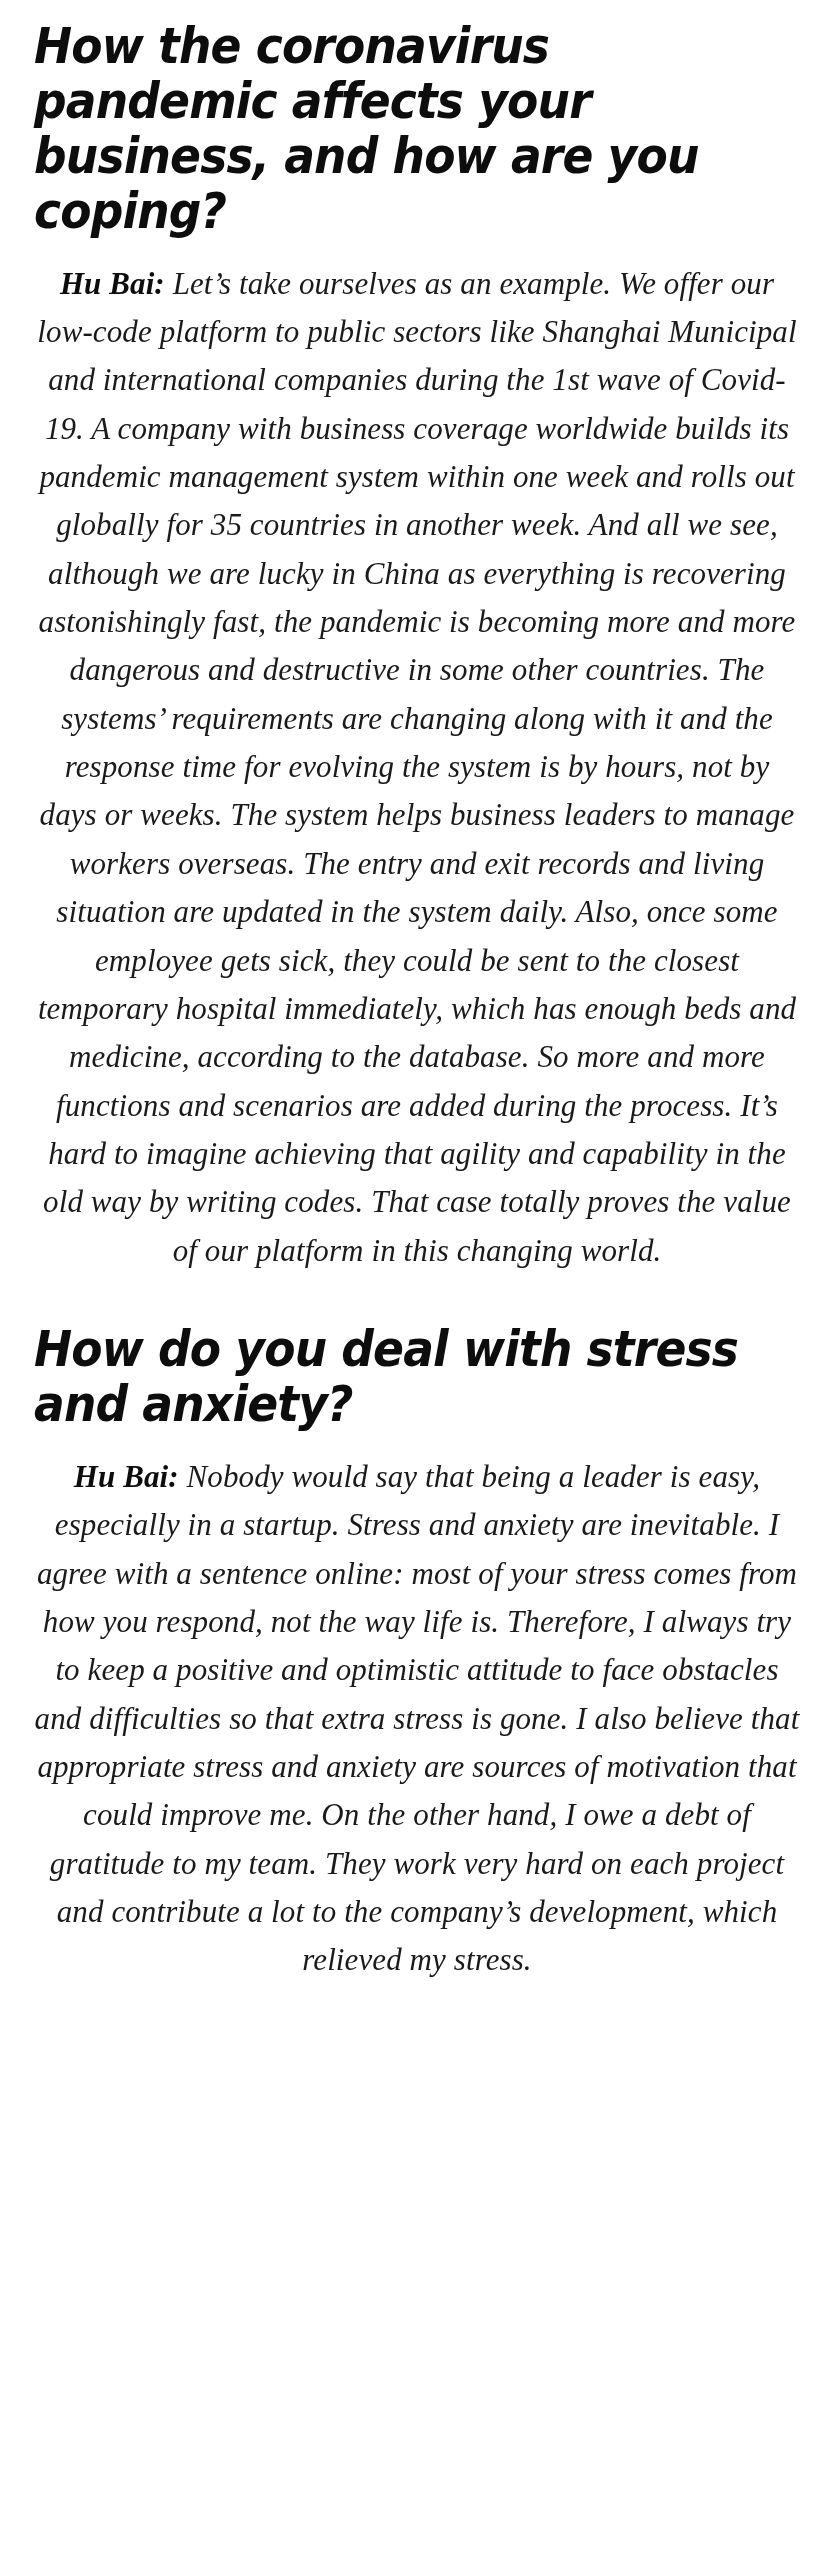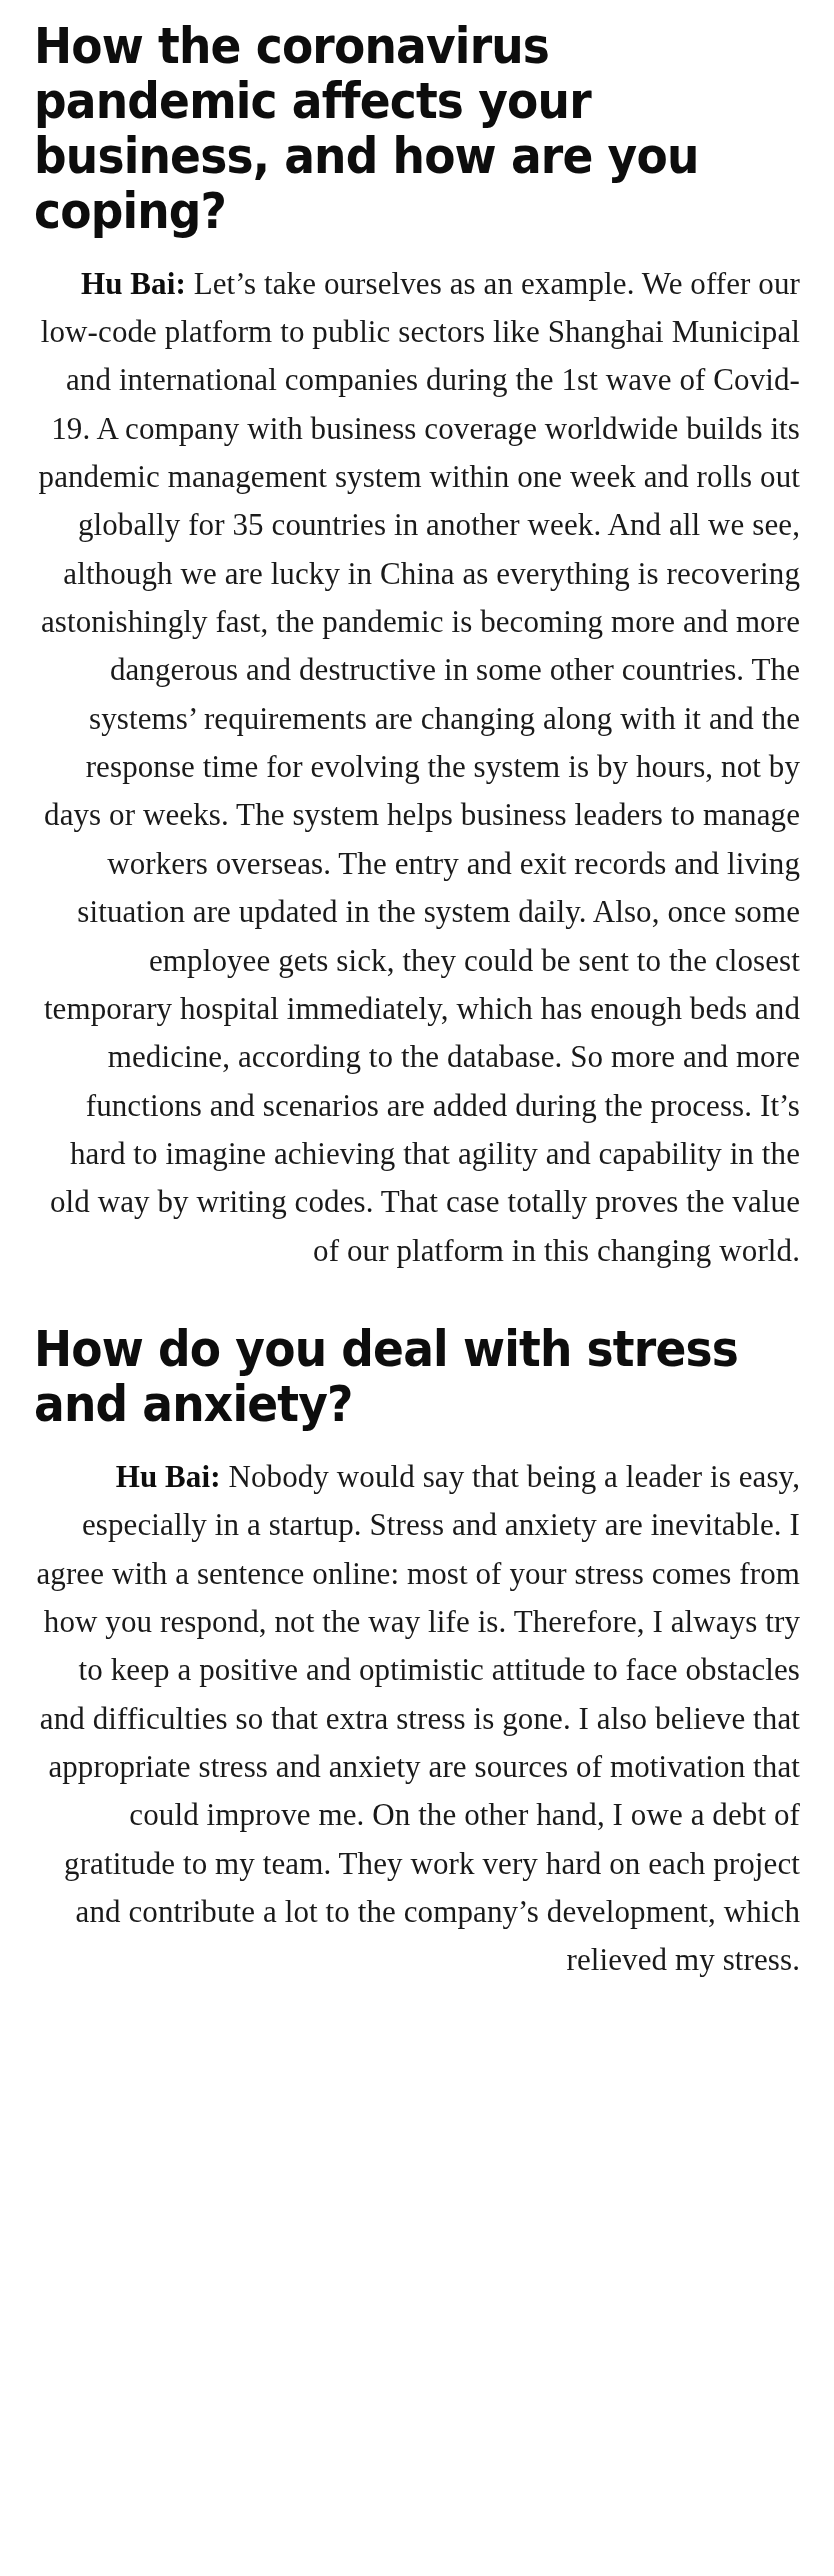--- a/index.html
+++ b/index.html
@@ -11,20 +11,21 @@
     width: 834px;
     min-height: 2576px;
     font-family: "Liberation Serif", serif;
     color: #111111;
     -webkit-font-smoothing: antialiased;
   }
   .page {
     box-sizing: border-box;
     width: 834px;
     padding: 20px 34px 31px 34px;
+    font-style: italic;
   }
   .article-heading {
     font-family: "DejaVu Sans", sans-serif;
     font-weight: 700;
     font-size: 49px;
     line-height: 1.12;
     letter-spacing: -0.9px;
     color: #0d0d0d;
     margin: 0 0 20px 0;
     transform: scaleX(0.93);
@@ -32,21 +33,21 @@
   }
   .section + .section .article-heading {
     margin-top: 48px;
   }
   .body-text {
     font-family: "Liberation Serif", serif;
     font-size: 31px;
     line-height: 1.56;
     color: #1a1a1a;
     margin: 0;
-    text-align: right;
+    text-align: center;
     letter-spacing: 0.1px;
   }
   .speaker {
     font-weight: 700;
     color: #0d0d0d;
   }
 </style>
 </head>
 <body>
 

